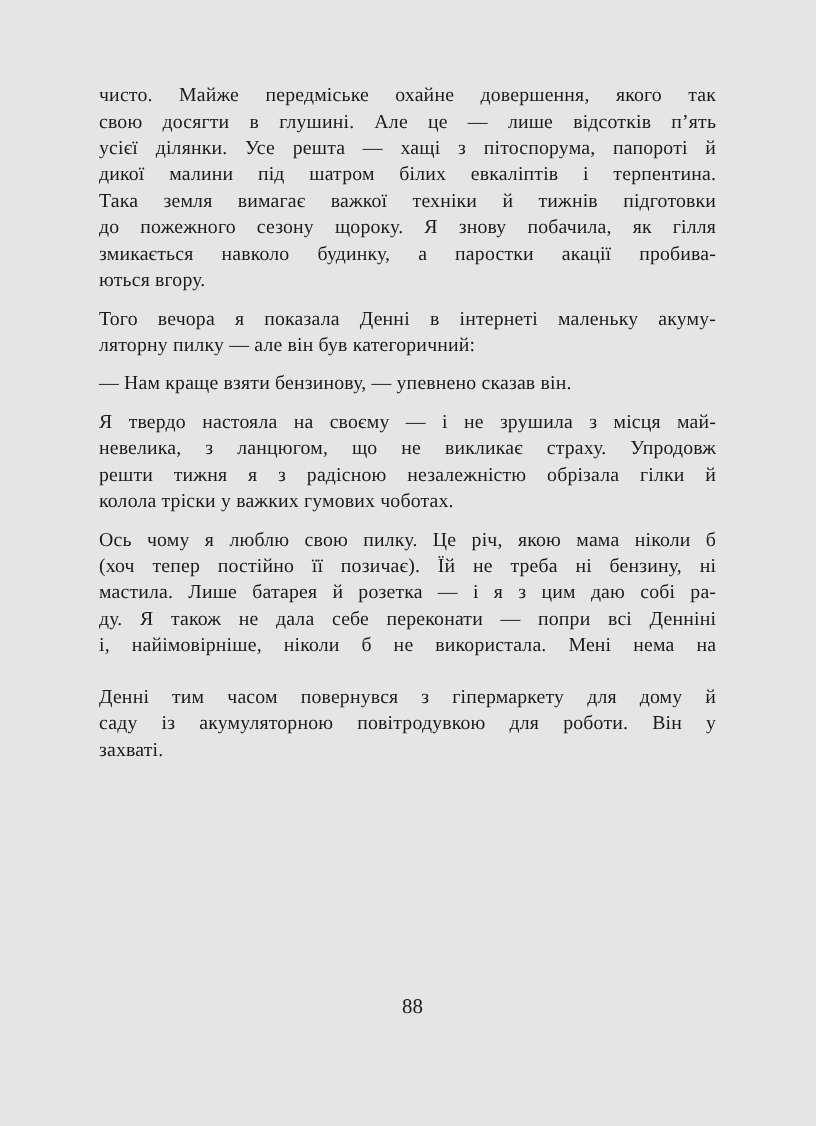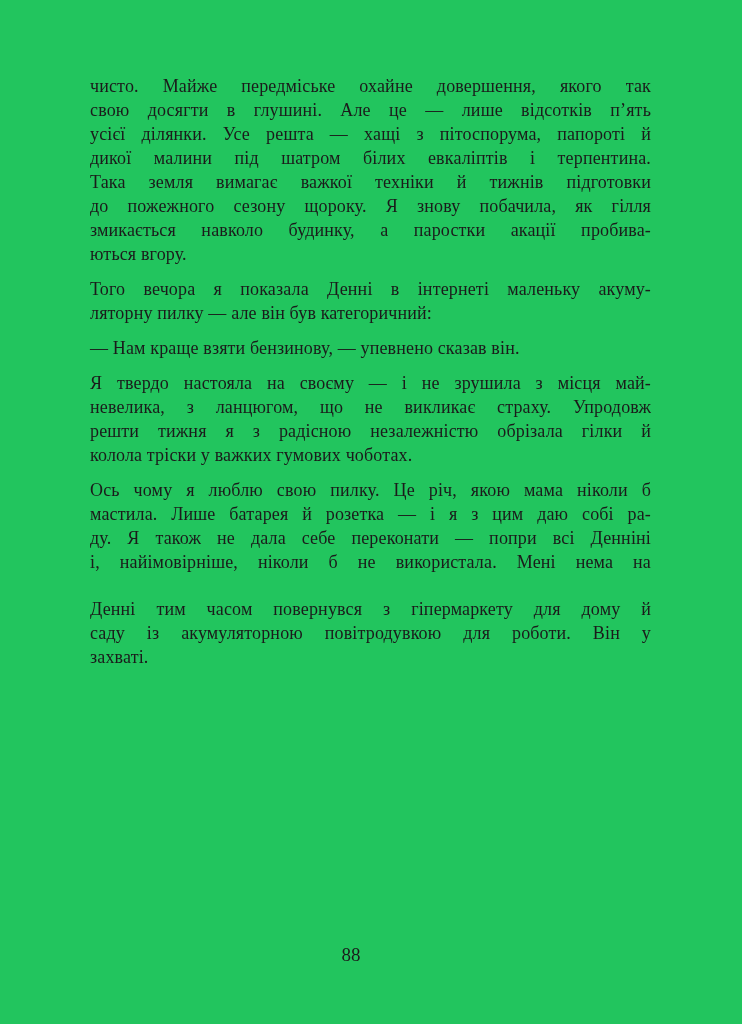--- a/index.html
+++ b/index.html
@@ -10,21 +10,21 @@
   body {
     width: 742px;
     height: 1024px;
     font-family: "Liberation Serif", serif;
     color: #1b1b1b;
   }
   .page {
     position: relative;
     width: 742px;
     height: 1024px;
-    background: #22c55e;
+    background: #e5e5e5;
     overflow: hidden;
   }
   .text-block {
     position: absolute;
     left: 90px;
     top: 74px;
     width: 561px;
   }
   .paragraph {
     margin: 0 0 11px 0;
@@ -40,27 +40,28 @@
     text-align-last: justify;
     -moz-text-align-last: justify;
     white-space: normal;
   }
   .line.line-last {
     text-align-last: left;
     -moz-text-align-last: left;
   }
   .page-number {
     position: absolute;
-    top: 943px;
+    top: 904px;
     left: 0;
     width: 702px;
     text-align: center;
     font-size: 19px;
     line-height: 24px;
     color: #1b1b1b;
+    padding-left: 24px;
   }
 </style>
 </head>
 <body>
 
 <div class="page">
   <div class="text-block" id="text-block">
       <div class="paragraph">
         <div class="line">чисто. Майже передміське охайне довершення, якого так</div>
         <div class="line">свою досягти в глушині. Але це — лише відсотків п’ять</div>
@@ -79,20 +80,21 @@
         <div class="line line-last">— Нам краще взяти бензинову, — упевнено сказав він.</div>
       </div>
       <div class="paragraph">
         <div class="line">Я твердо настояла на своєму — і не зрушила з місця май-</div>
         <div class="line">невелика, з ланцюгом, що не викликає страху. Упродовж</div>
         <div class="line">решти тижня я з радісною незалежністю обрізала гілки й</div>
         <div class="line line-last">колола тріски у важких гумових чоботах.</div>
       </div>
       <div class="paragraph">
         <div class="line">Ось чому я люблю свою пилку. Це річ, якою мама ніколи б</div>
+        <div class="line">(хоч тепер постійно її позичає). Їй не треба ні бензину, ні</div>
         <div class="line">мастила. Лише батарея й розетка — і я з цим даю собі ра-</div>
         <div class="line">ду. Я також не дала себе переконати — попри всі Денніні</div>
         <div class="line">і, найімовірніше, ніколи б не використала. Мені нема на</div>
       </div>
       <div class="paragraph section-break">
         <div class="line">Денні тим часом повернувся з гіпермаркету для дому й</div>
         <div class="line">саду із акумуляторною повітродувкою для роботи. Він у</div>
         <div class="line line-last">захваті.</div>
       </div>
     </div>

